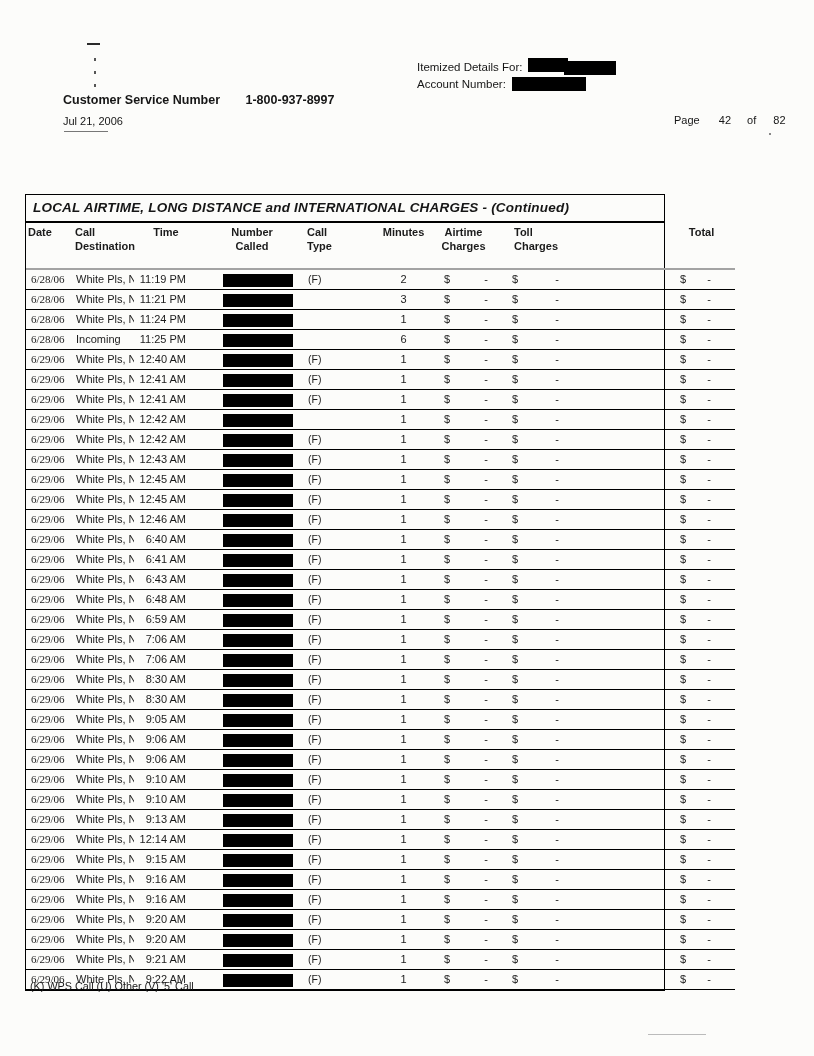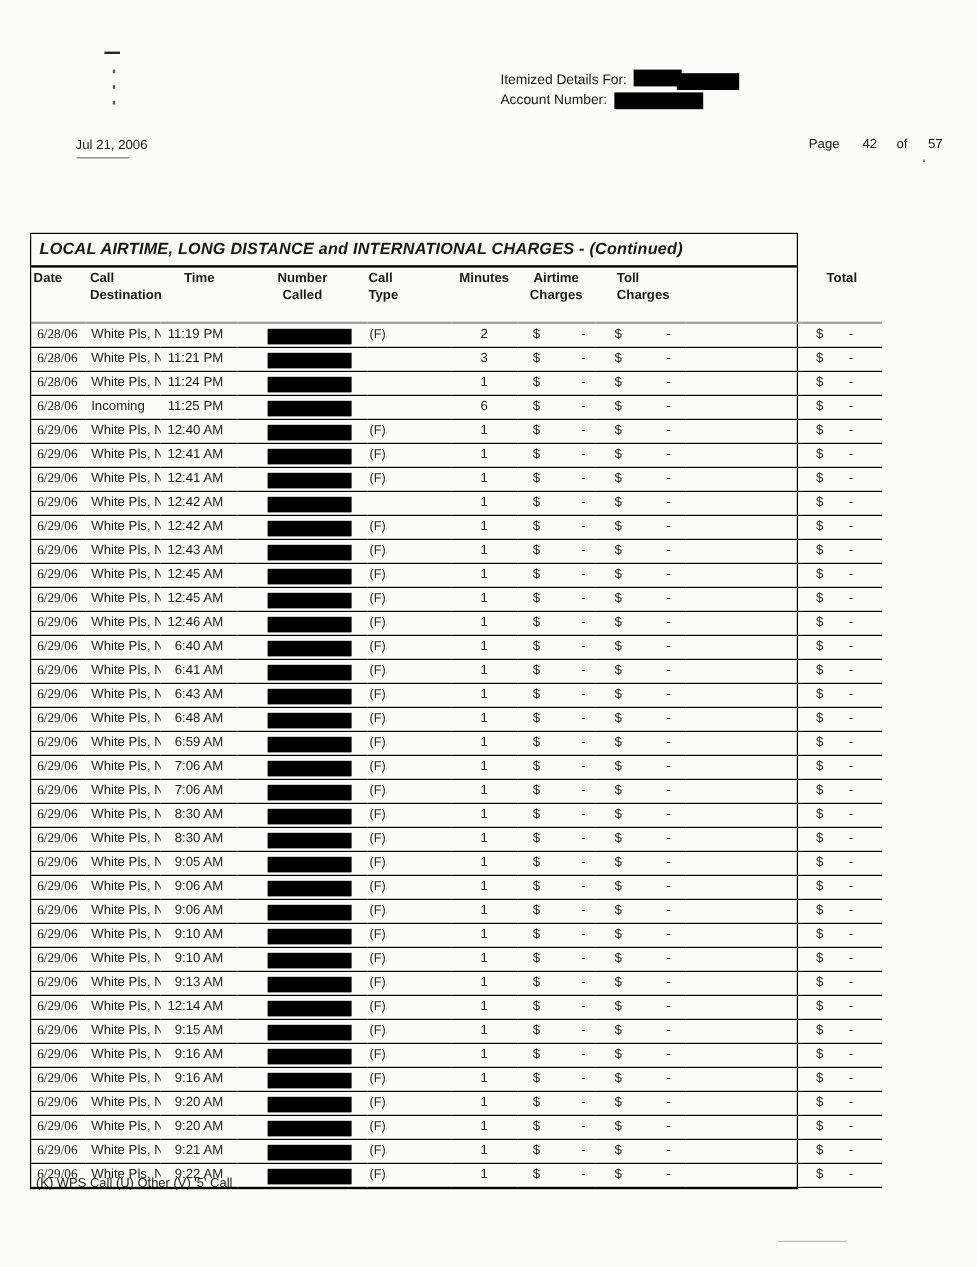--- a/index.html
+++ b/index.html
@@ -110,28 +110,32 @@
           <i class="r1"></i>
           <i class="r2"></i>
         </span>
     </div>
     <div class="hdr-line">
       <span>Account Number:</span>
       <span class="acct-redaction"></span>
     </div>
   </div>
 
+  <div class="cs-block">
+    <span>Customer Service Number</span>
+    <span class="cs-number">1-800-937-8997</span>
+  </div>
 
   <div class="stmt-date">Jul 21, 2006</div>
 
   <div class="page-indicator">
     <span>Page</span>
     <span class="pnum">42</span>
     <span class="pof">of</span>
-    <span class="ptot">57</span>
+    <span class="ptot">82</span>
   </div>
 
   <div class="table-box">
     <div class="table-title">LOCAL AIRTIME, LONG DISTANCE and INTERNATIONAL CHARGES  - (Continued)</div>
     <table class="charges">
       <colgroup>
         <col style="width:45px">
           <col style="width:63px">
           <col style="width:64px">
         <col style="width:108px">

